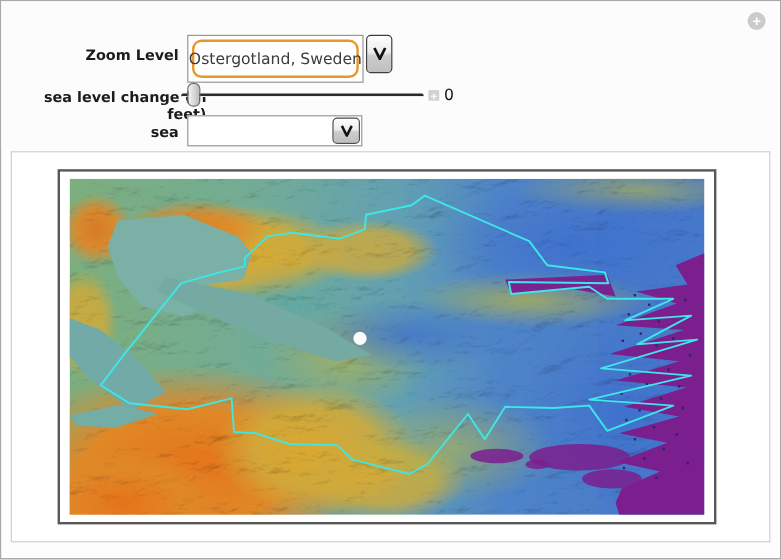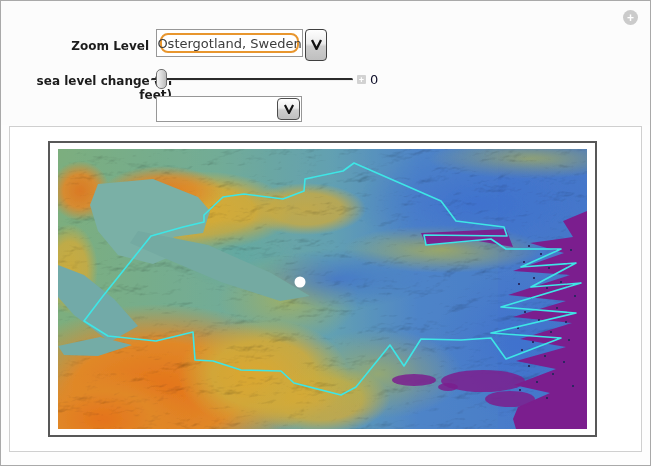--- a/index.html
+++ b/index.html
@@ -10,21 +10,21 @@
   
   .controls{position:absolute;left:0;top:0;width:100%;height:124px;background:#fcfcfc;}
   .plus-circle{position:absolute;top:9px;right:12px;width:15px;height:15px;border-radius:50%;
     background:#cbcbcb;color:#fff;font-size:12px;font-weight:bold;line-height:14px;text-align:center;
     border:none;padding:0;cursor:pointer;}
   .ctl-label{position:absolute;left:0;width:148px;text-align:right;font-size:12px;font-weight:bold;color:#1c1c1c;}
   .lbl-zoom{top:38px;}
   .lbl-slider{top:73px;margin-left:23px;}
   .lbl-sea{top:102px;}
 
-  .popup-box{position:absolute;left:155px;top:28px;width:147px;height:28px;background:#fff;border:1px solid #979797;}
+  .popup-box{position:absolute;left:155px;top:28px;width:147px;height:40px;background:#fff;border:1px solid #979797;}
   .popup-pill{position:absolute;left:3px;top:3px;right:3px;bottom:3px;border:2px solid #e8962e;border-radius:8px;
     display:flex;align-items:center;justify-content:center;font-size:13px;color:#3c3c3c;white-space:nowrap;cursor:pointer;}
   .dd-btn{position:absolute;left:304px;top:28px;width:22px;height:32px;border:1px solid #3f3f3f;border-radius:4px;
     background:linear-gradient(180deg,#fefefe 0%,#ececec 45%,#cdcdcd 55%,#bfbfbf 100%);
     display:flex;align-items:center;justify-content:center;padding:0;cursor:pointer;}
 
   .slider-track{position:absolute;left:150px;top:77px;width:202px;height:3px;background:#2b2b2b;border-radius:2px;
     border-bottom:1px solid #efefef;cursor:pointer;}
   .slider-thumb{position:absolute;left:155px;top:68px;width:11px;height:20px;border:1px solid #6f6f6f;border-radius:5px;
     background:linear-gradient(90deg,#f4f4f4 0%,#dcdcdc 45%,#bcbcbc 100%);cursor:grab;}
@@ -63,20 +63,21 @@
           </svg>
       </span>
     </button>
 
     <div class="ctl-label lbl-slider">sea level change (in feet)</div>
     <div class="slider-track"></div>
     <div class="slider-thumb"></div>
     <button class="mini-plus">+</button>
     <span class="slider-value">0</span>
 
+    <div class="ctl-label lbl-sea">sea</div>
     <div class="sea-box">
       <span class="sea-value"></span>
       <button class="sea-dd-btn">
         <span>
           <svg width="12" height="10" viewBox="0 0 13 11">
               <path d="M2,1 L6.5,10 L11,1" fill="none" stroke="#111" stroke-width="2.3"></path>
             </svg>
         </span>
       </button>
     </div>

